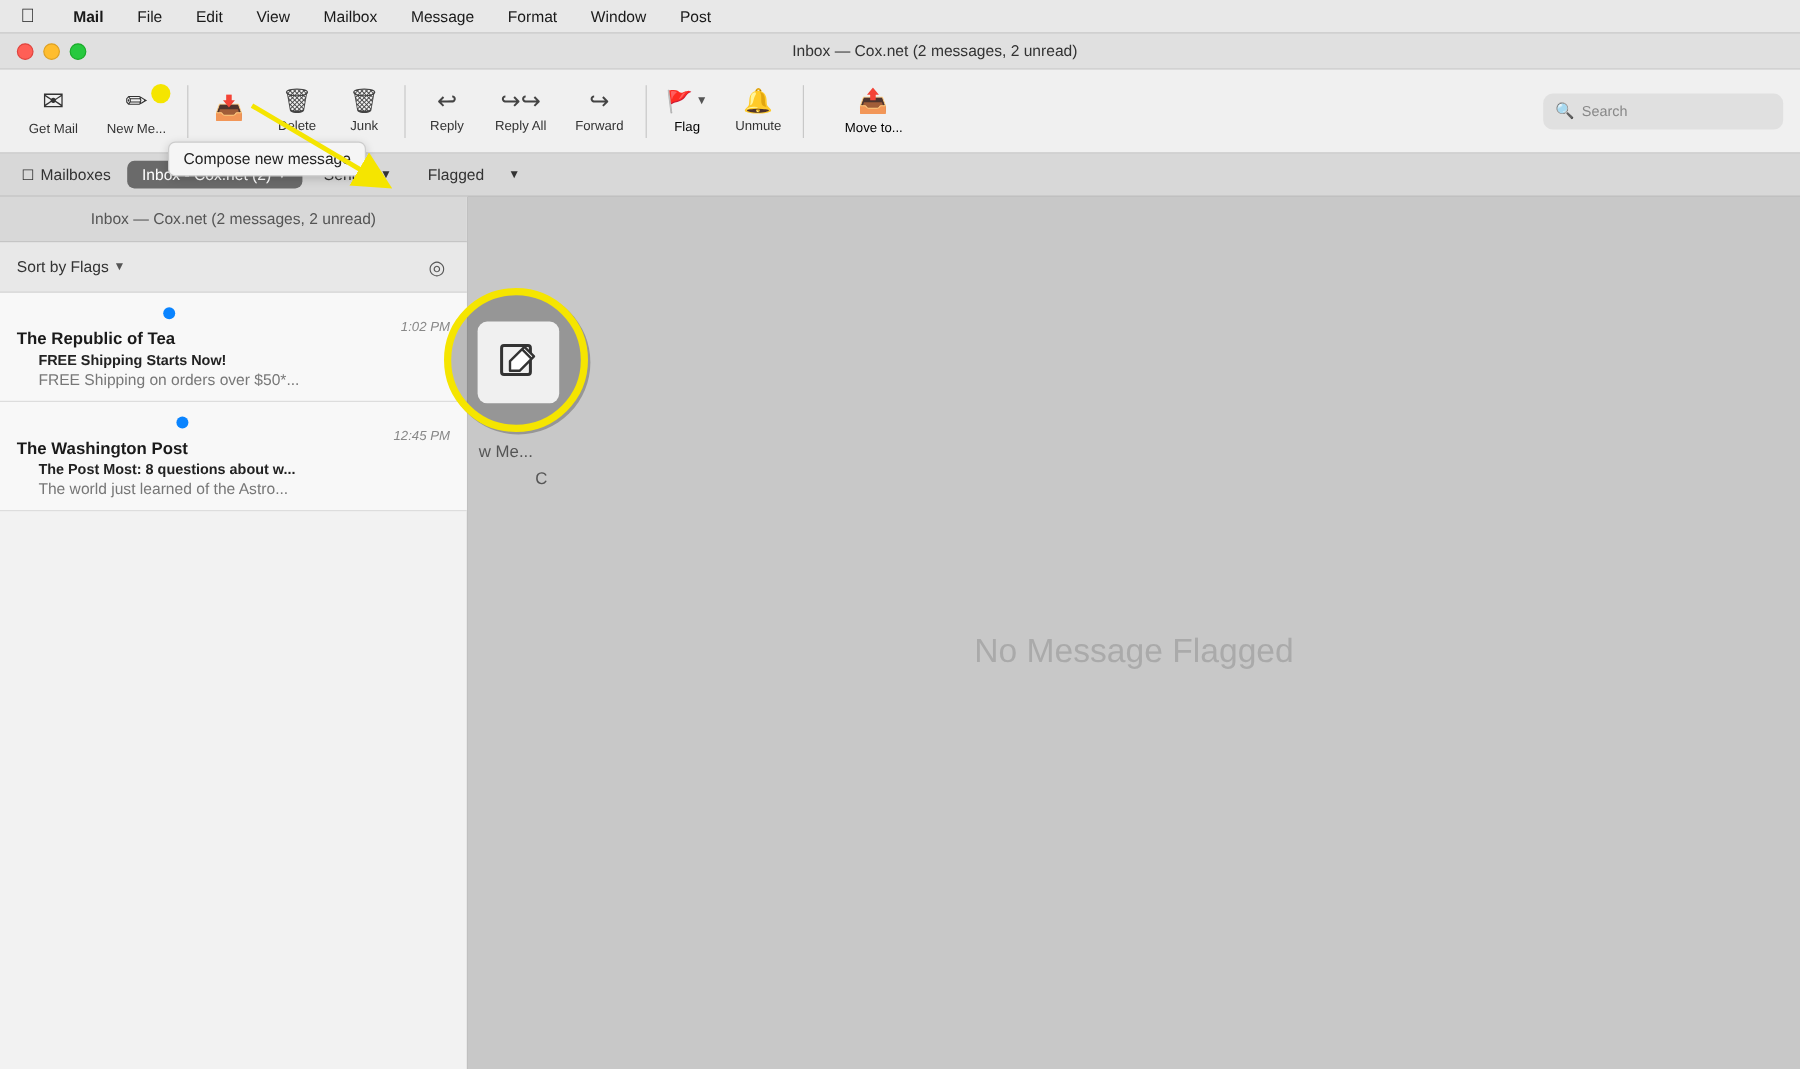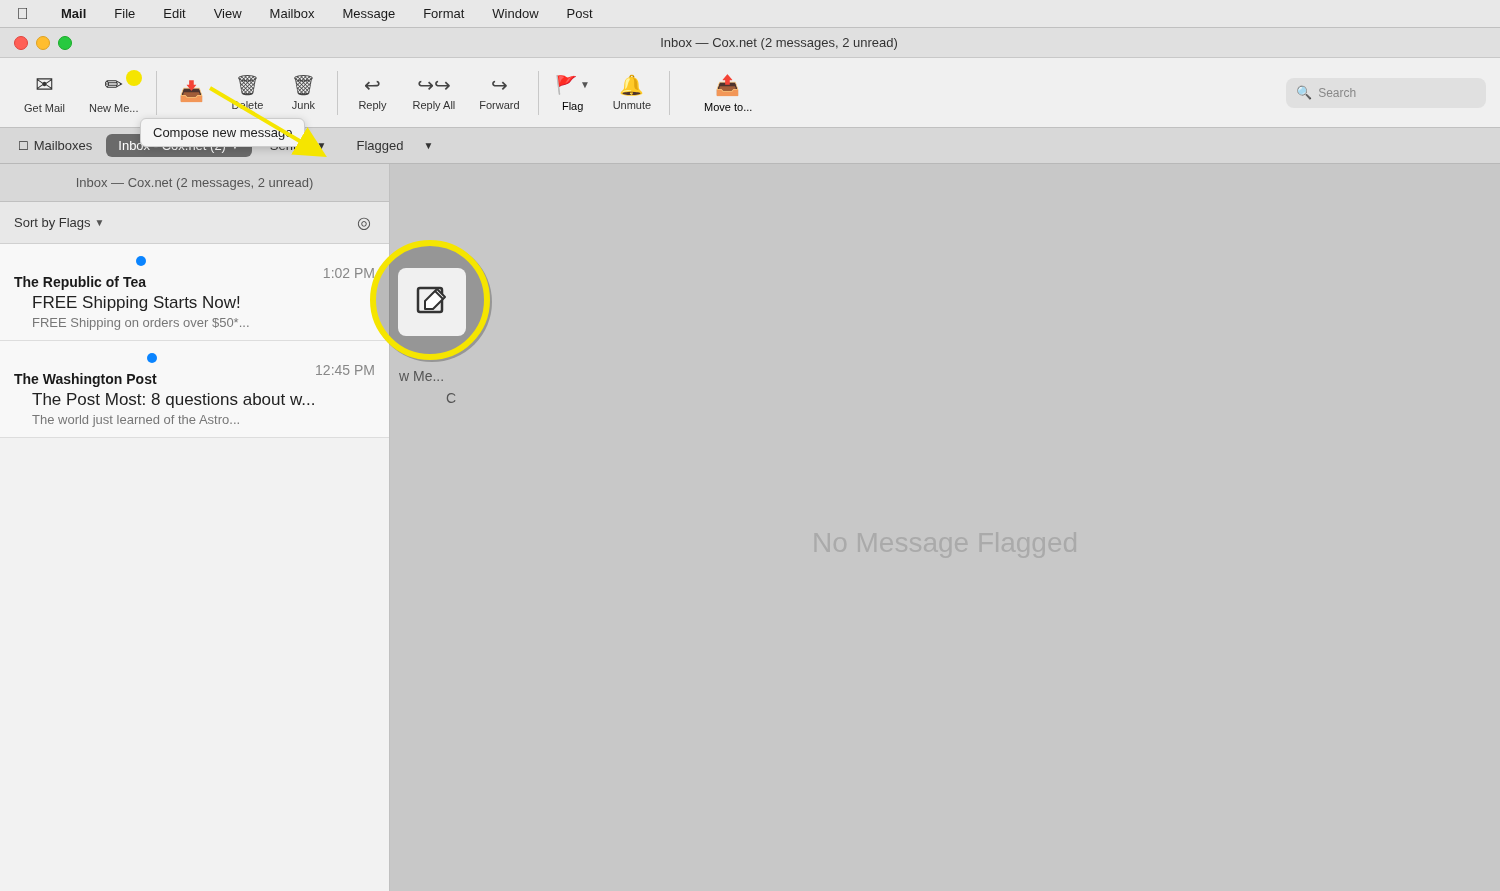--- a/index.html
+++ b/index.html
@@ -269,26 +269,27 @@
       border-radius: 50%;
       background: #0a84ff;
       flex-shrink: 0;
     }
     .sender-name {
       font-size: 14px;
       font-weight: 700;
       color: #1a1a1a;
     }
     .mail-time {
-      font-size: 14px;
+      font-size: 11px;
       color: #888;
+      font-style: italic;
     }
     .mail-subject {
-      font-size: 17px;
-      font-weight: 400;
+      font-size: 12px;
+      font-weight: 700;
       color: #222;
       margin-left: 18px;
       margin-bottom: 2px;
       white-space: nowrap;
       overflow: hidden;
       text-overflow: ellipsis;
     }
     .mail-preview {
       font-size: 13px;
       color: #777;

